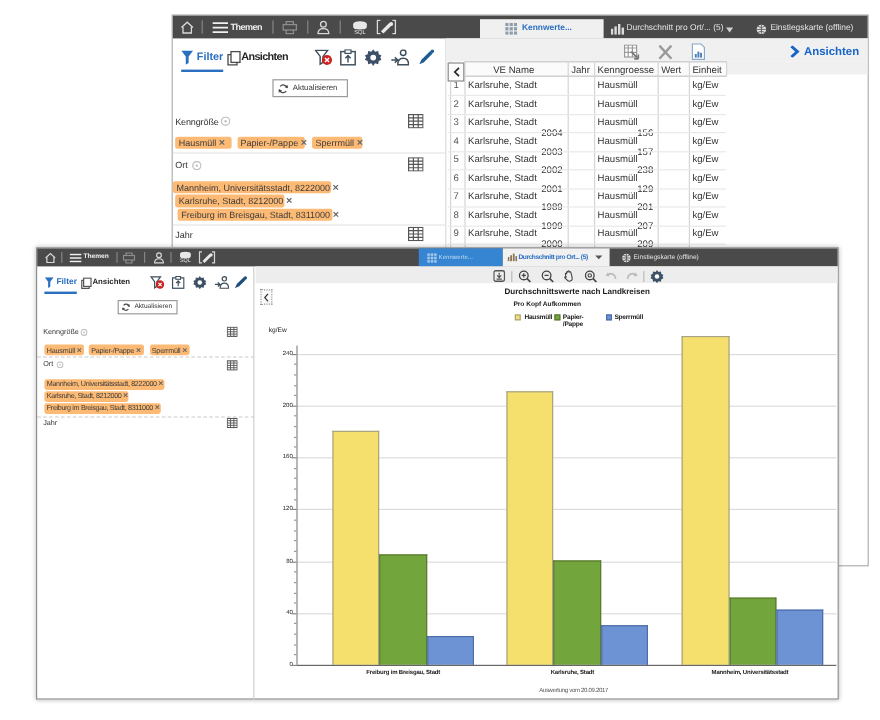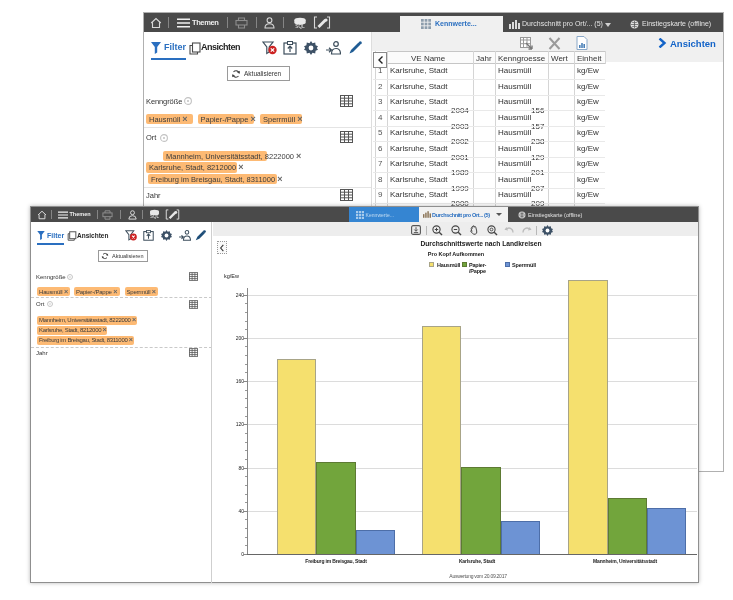--- a/index.html
+++ b/index.html
@@ -196,21 +196,21 @@
           <circle cx="4" cy="4" r="3.4" fill="none" stroke="#c2c2c2" stroke-width="1.1"></circle>
           <circle cx="4" cy="4" r="1" fill="#c2c2c2"></circle>
         </svg>
       </div>
   <div class="abs" style="left:196px;top:118px;">
     <svg width="13" height="12" viewBox="0 0 13 12">
           <rect x="0.5" y="0.5" width="12" height="11" fill="none" stroke="#555" stroke-width="1"></rect>
           <path d="M0.5 3.2 H12.5 M0.5 6 H12.5 M0.5 8.8 H12.5 M4.5 0.5 V11.5 M8.5 0.5 V11.5" stroke="#555" stroke-width="1"></path>
         </svg>
   </div>
-  <div class="abs tag" style="left:19px;top:137.5px;width:104px;height:10.5px;font-size:7.5px;padding:1px 3px;">Mannheim, Universitätsstadt, 8222000 <span class="x">×</span></div>
+  <div class="abs tag" style="left:0;top:137.5px;width:132px;height:10.5px;font-size:7.5px;padding:1px 3px;">Mannheim, Universitätsstadt, 8222000 <span class="x">×</span></div>
   <div class="abs tag" style="left:2px;top:149px;width:91px;height:10.5px;font-size:7.5px;padding:1px 3px;">Karlsruhe, Stadt, 8212000 <span class="x">×</span></div>
   <div class="abs tag" style="left:4px;top:160.5px;width:128.5px;height:10.5px;font-size:7.5px;padding:1px 3px;">Freiburg im Breisgau, Stadt, 8311000 <span class="x">×</span></div>
   <div class="abs sep" style="left:0;top:173.5px;width:227px;"></div>
 
   <div class="abs" style="left:2px;top:177.5px;font-size:7.5px;color:#333;">Jahr</div>
   <div class="abs" style="left:196px;top:176px;">
     <svg width="13" height="12" viewBox="0 0 13 12">
           <rect x="0.5" y="0.5" width="12" height="11" fill="none" stroke="#555" stroke-width="1"></rect>
           <path d="M0.5 3.2 H12.5 M0.5 6 H12.5 M0.5 8.8 H12.5 M4.5 0.5 V11.5 M8.5 0.5 V11.5" stroke="#555" stroke-width="1"></path>
         </svg>

